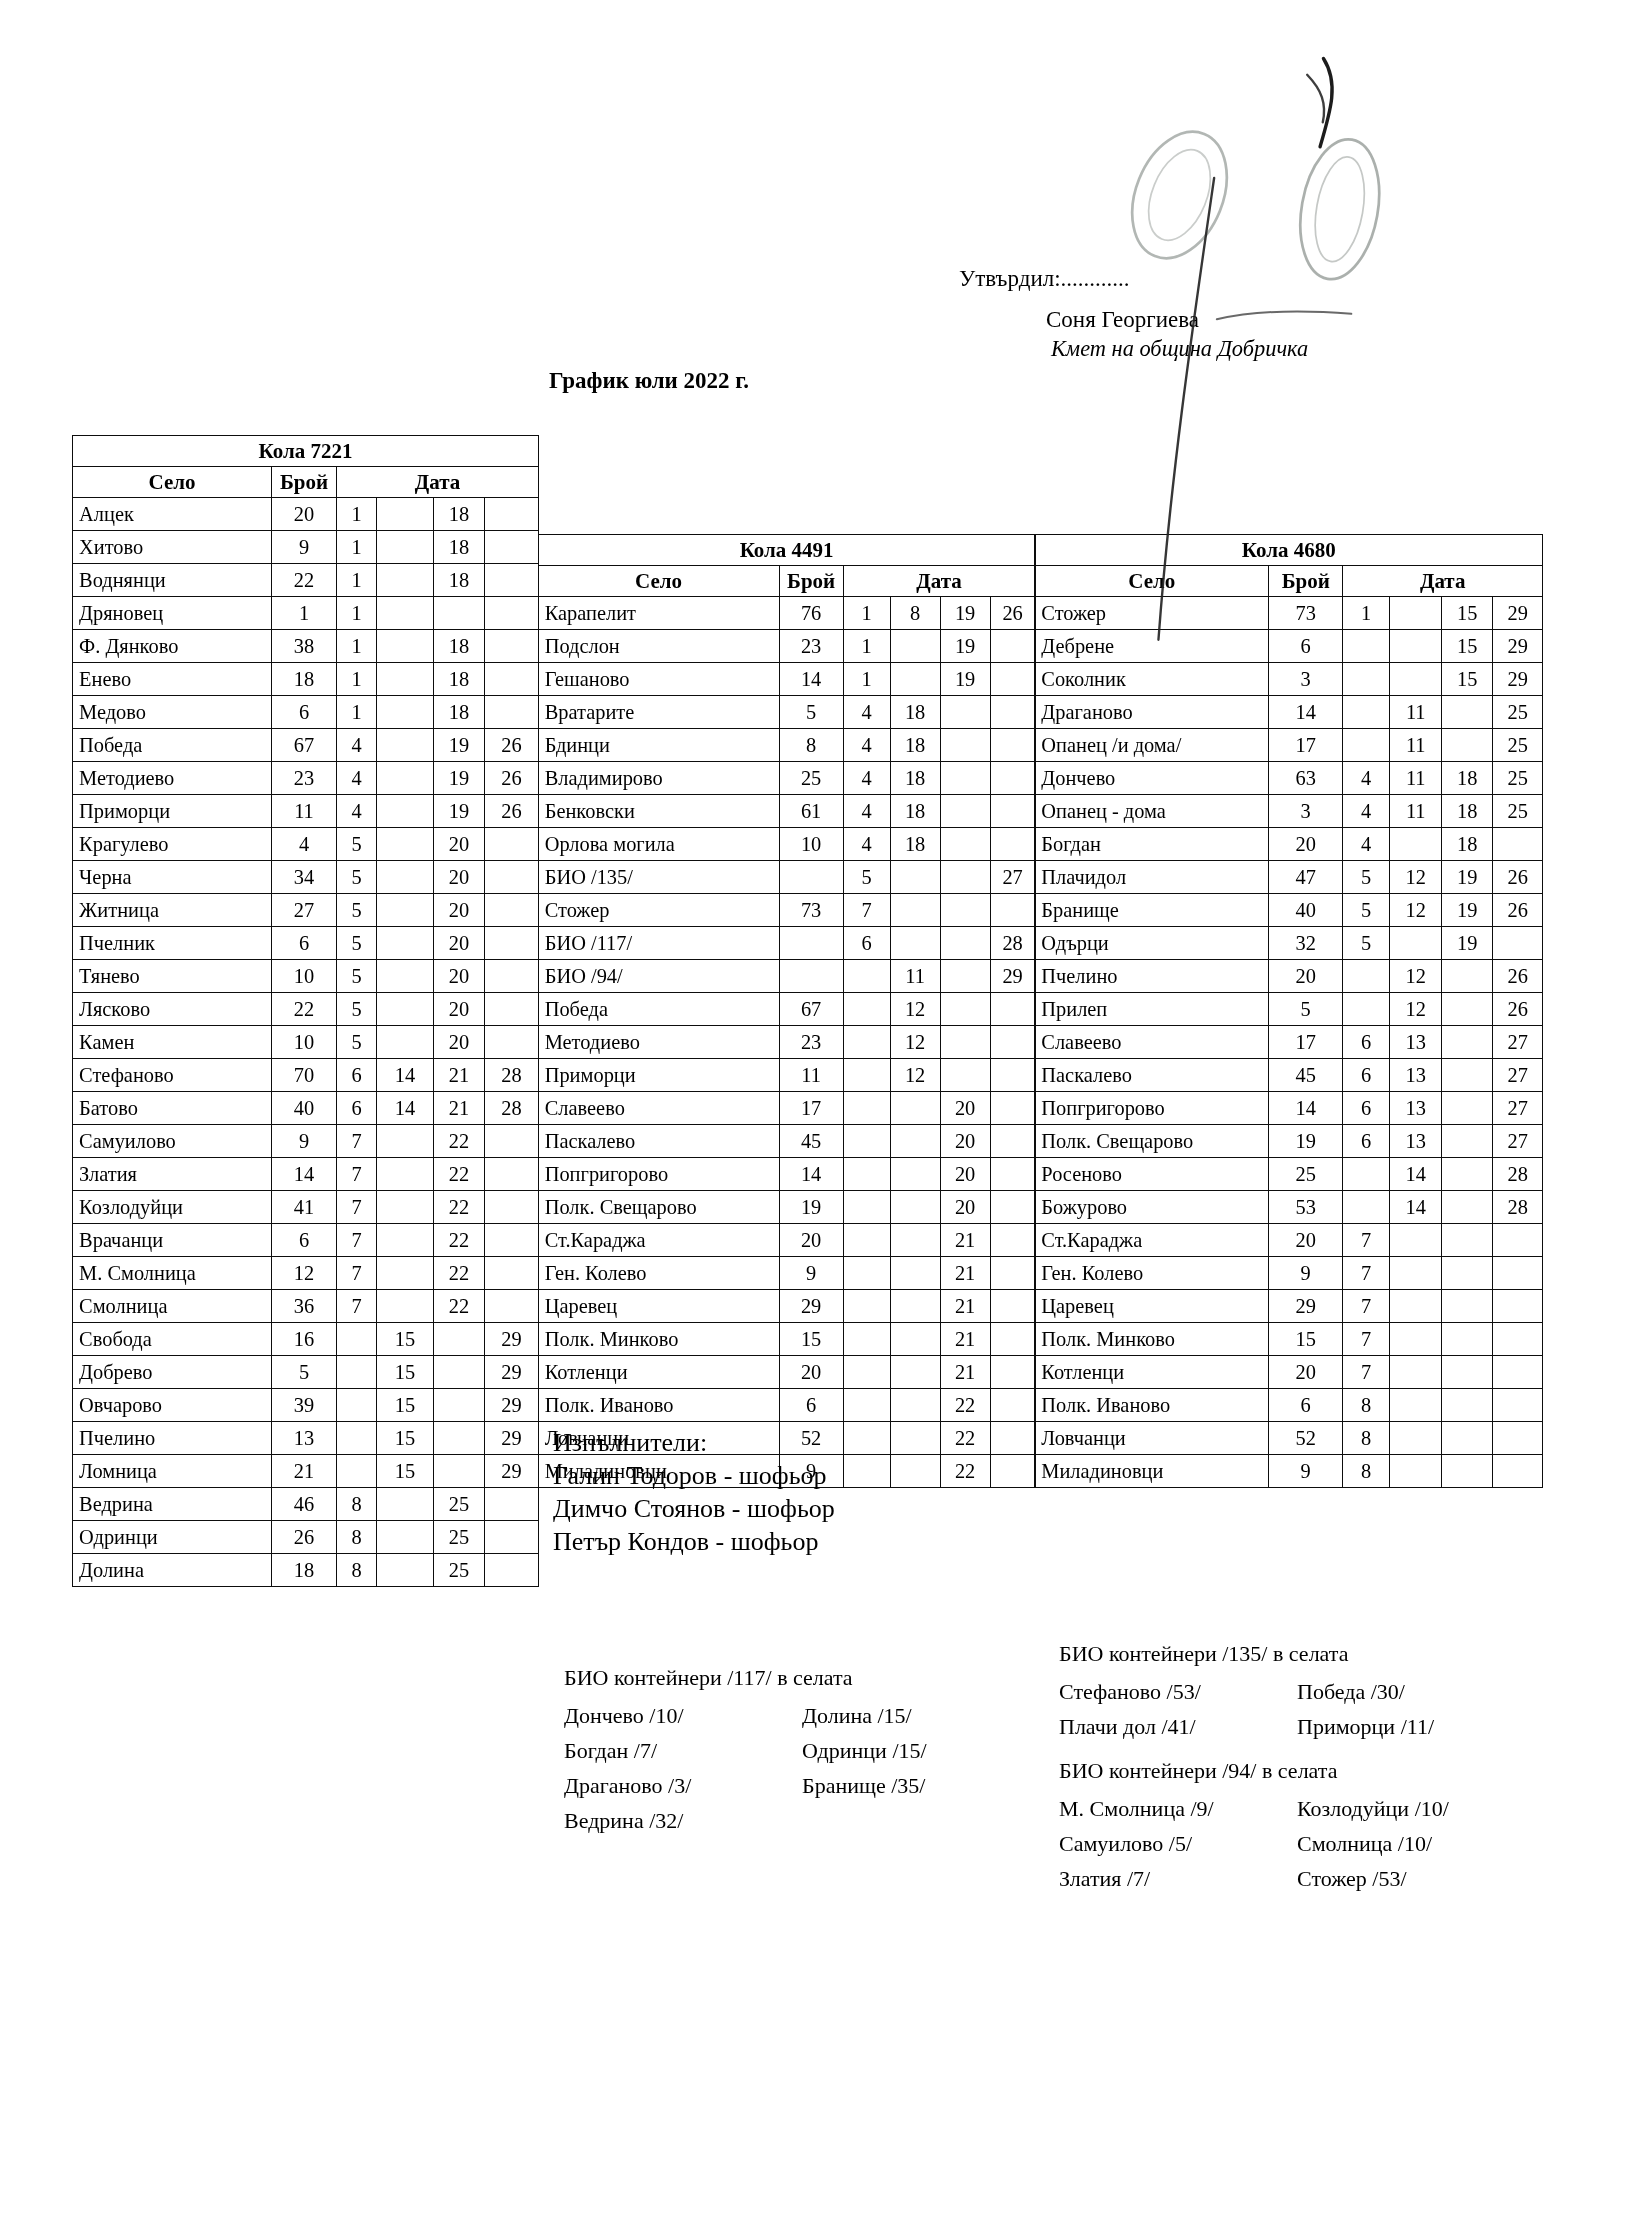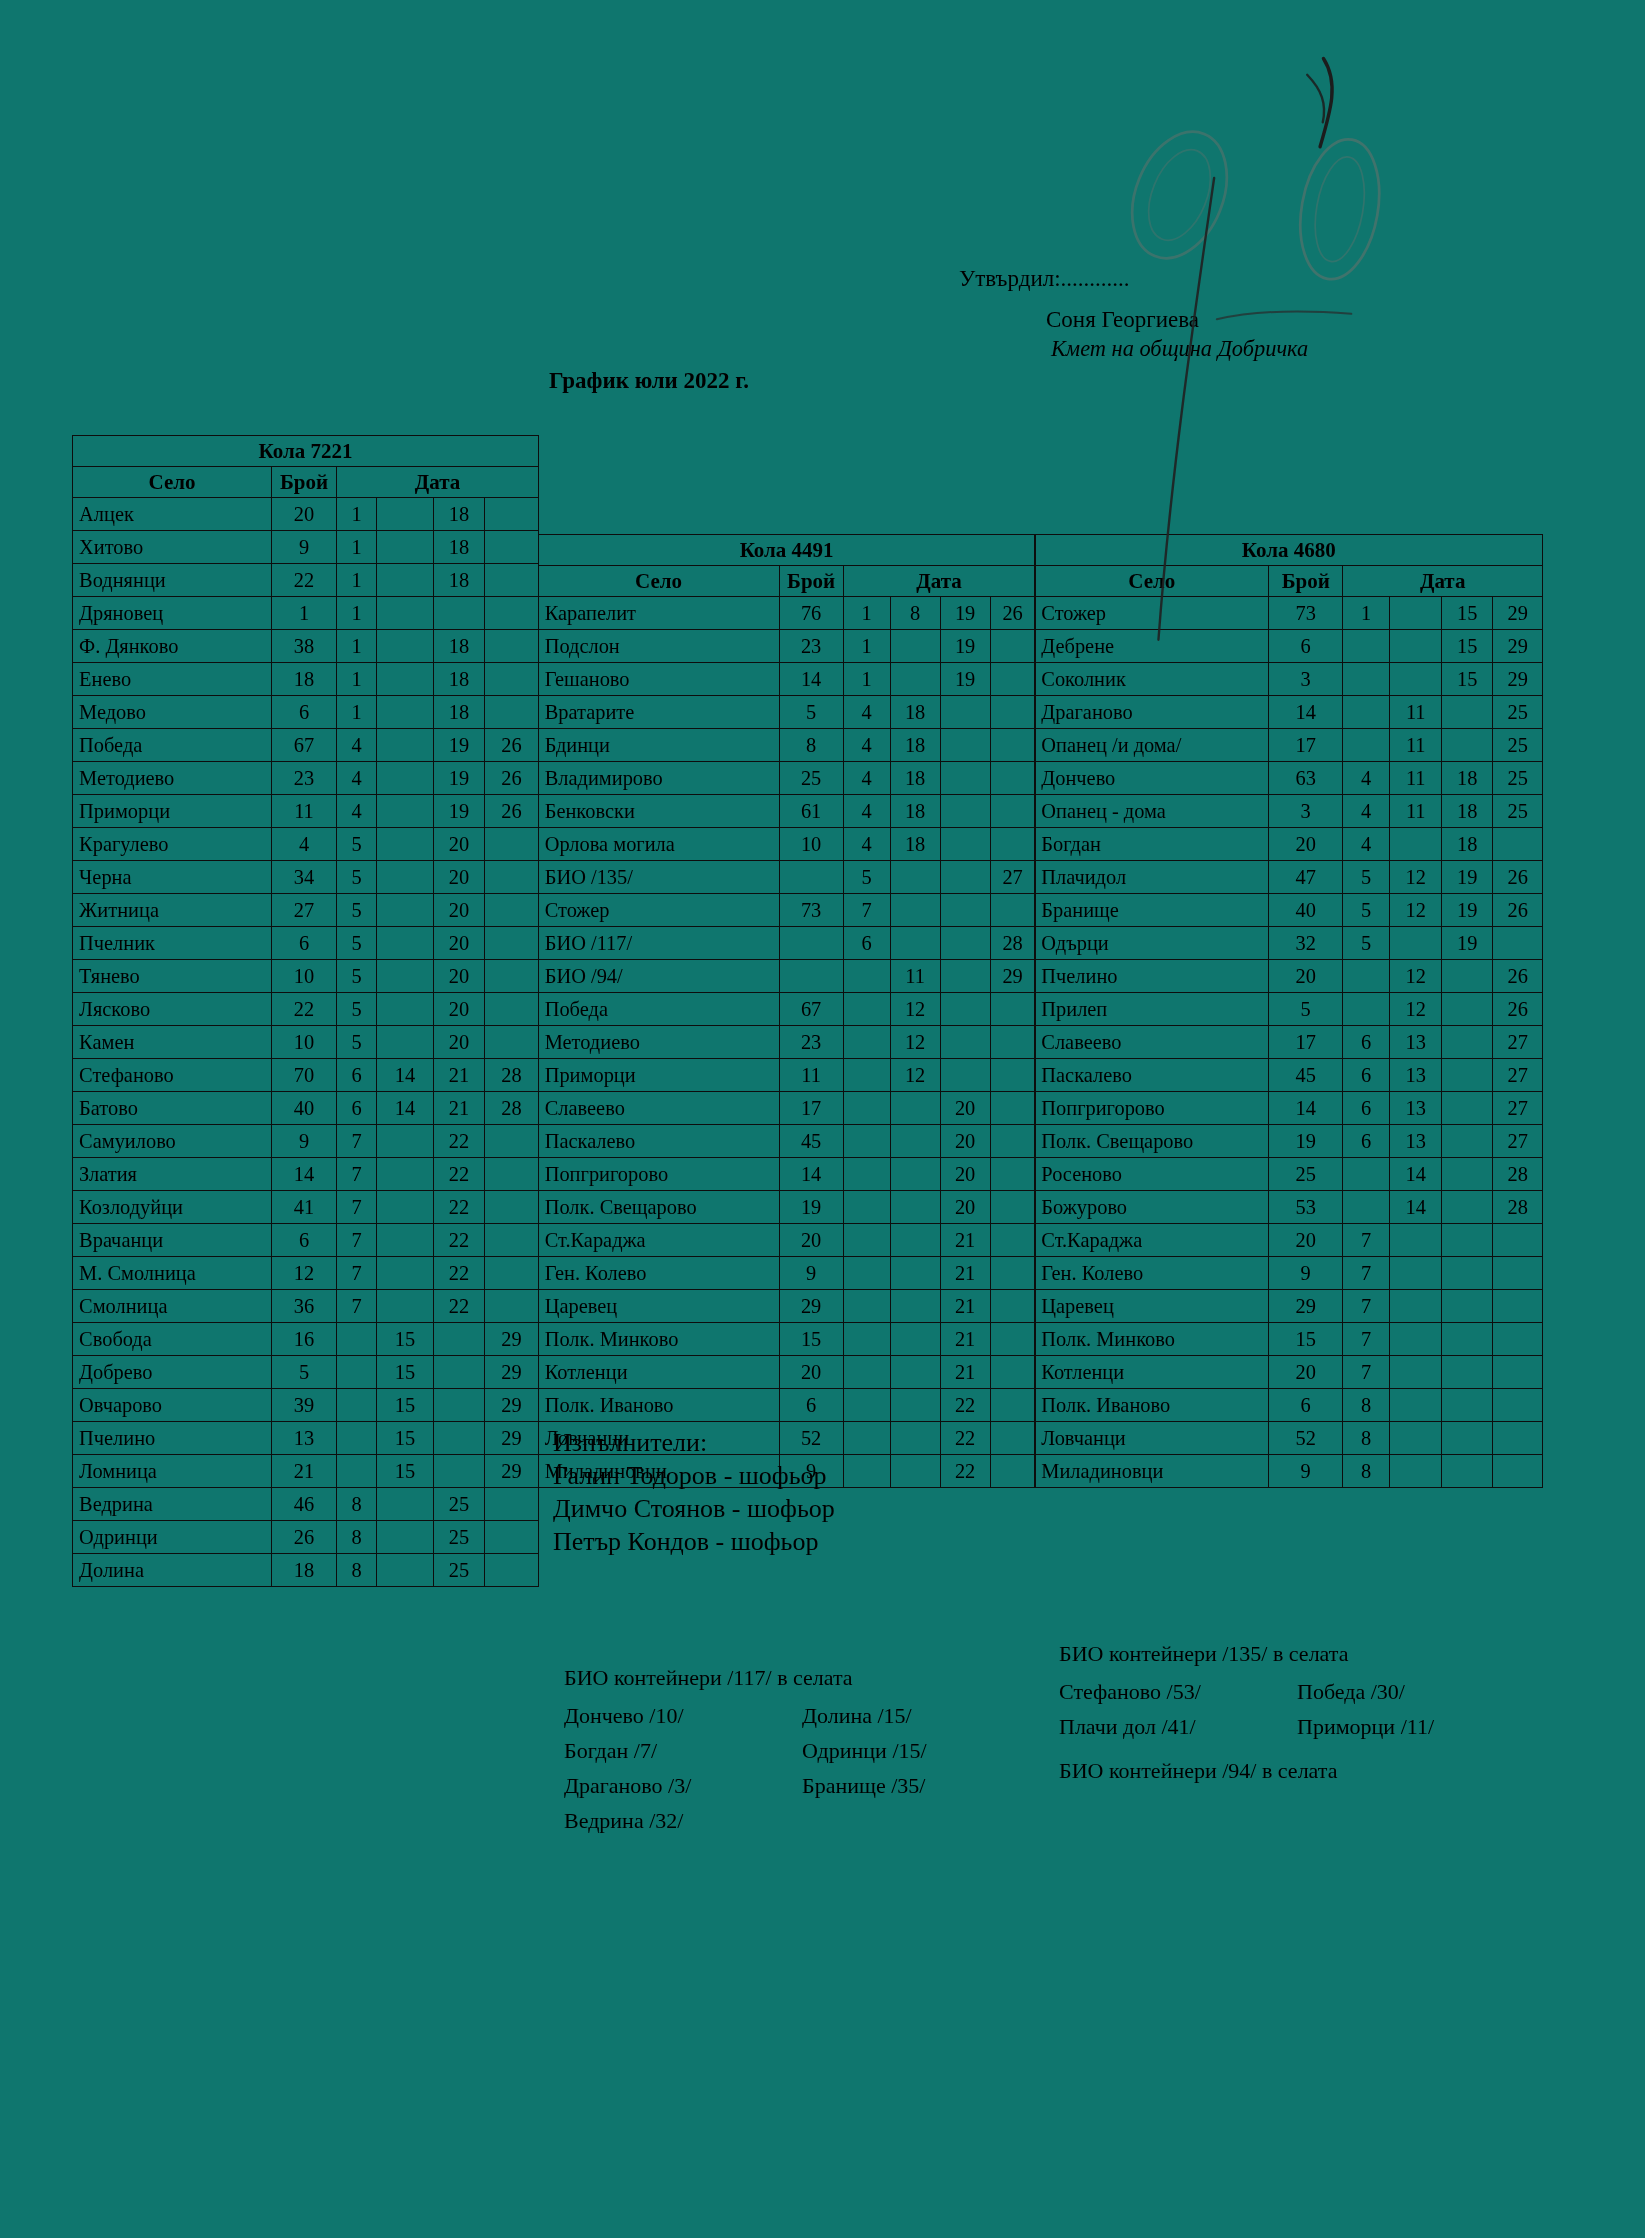--- a/index.html
+++ b/index.html
@@ -1,21 +1,21 @@
 <!DOCTYPE html>
 <html style="font-size:11px"><head>
 <meta charset="utf-8">
 <style>
   * { box-sizing: border-box; }
   html,body { margin:0; padding:0; background:#d9d9d9; }
   .page {
     position: relative;
     width: 1646px;
     height: 2239px;
-    background: #0f766e;
+    background: #ffffff;
     font-family: "Liberation Serif", "DejaVu Serif", serif;
     color: #000;
     overflow: hidden;
   }
 
   
   .approve-label   { position:absolute; left:959px; top:266px;  font-size:23px; }
   .approver-name   { position:absolute; left:1046px; top:307px;  font-size:23px; }
   .approver-role   { position:absolute; left:1051px; top:336px;  font-size:22.4px; font-style:italic; }
 
@@ -866,20 +866,32 @@
         </div>
       <div class="col2">
           <div>Победа /30/</div>
           <div>Приморци /11/</div>
         </div>
     </div>
   </div>
 
   <div class="bio bio-94">
     <div class="bio-title">БИО контейнери /94/ в селата</div>
+    <div class="cols">
+      <div class="col1">
+          <div>М. Смолница /9/</div>
+          <div>Самуилово /5/</div>
+          <div>Златия /7/</div>
+        </div>
+      <div class="col2">
+          <div>Козлодуйци /10/</div>
+          <div>Смолница /10/</div>
+          <div>Стожер /53/</div>
+        </div>
+    </div>
   </div>
 
   <svg class="overlay" width="1646" height="2239" viewBox="0 0 2424 3297" xmlns="http://www.w3.org/2000/svg">
 
     <g opacity="0.5">
       <ellipse cx="1737" cy="287" rx="64" ry="97" transform="rotate(22 1737 287)" fill="none" stroke="#68716b" stroke-width="4"></ellipse>
       <ellipse cx="1737" cy="287" rx="40" ry="70" transform="rotate(22 1737 287)" fill="none" stroke="#68716b" stroke-width="2.5" opacity="0.7"></ellipse>
     </g>
 
     <g opacity="0.55">

